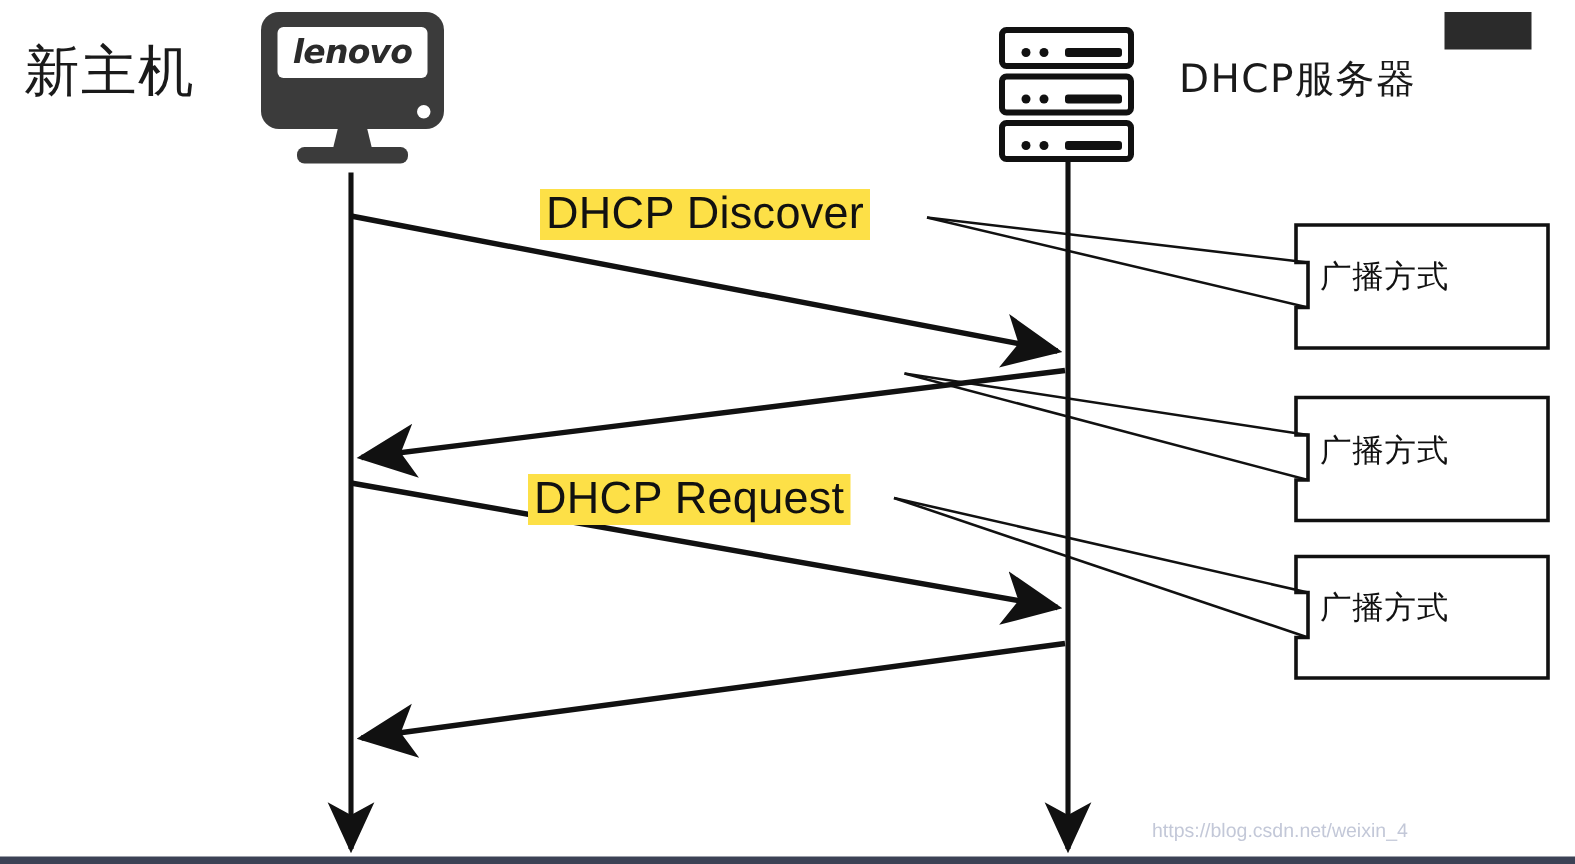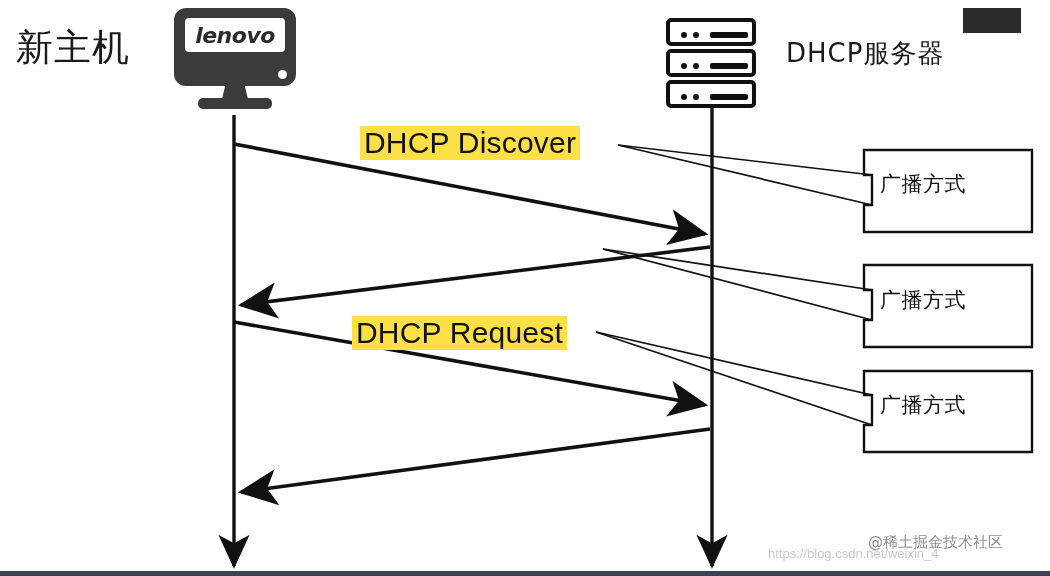--- a/index.html
+++ b/index.html
@@ -277,16 +277,15 @@
   <div id="redaction-block"></div>
 
   <div class="msg-label" id="msg-discover">DHCP Discover</div>
   <div class="msg-label" id="msg-request">DHCP Request</div>
 
   <div class="callout-text" id="callout-text-1">广播方式</div>
   <div class="callout-text" id="callout-text-2">广播方式</div>
   <div class="callout-text" id="callout-text-3">广播方式</div>
 
   <div id="watermark-url">https://blog.csdn.net/weixin_4</div>
-  <div id="watermark-community">@稀土掘金技术社区</div>
 
   <div id="bottom-rule"></div>
 </div>
 
 </body></html>

